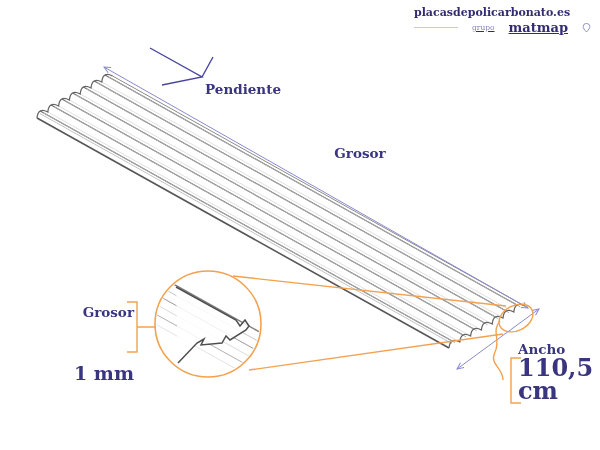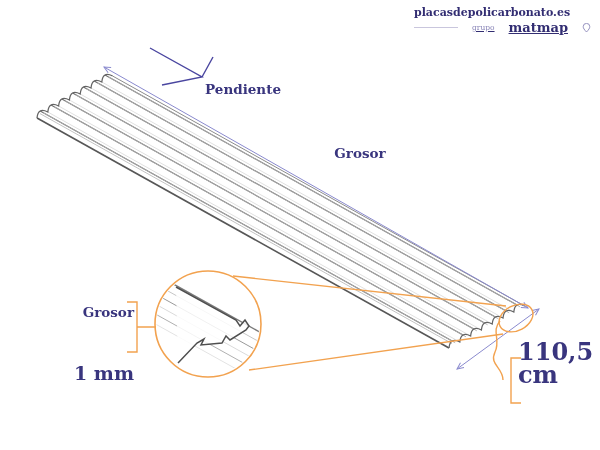--- a/index.html
+++ b/index.html
@@ -107,20 +107,21 @@
   <div class="lbl largo">
     <div class="name">Grosor</div>
   </div>
 
   <div class="lbl grosor">
     <div class="name">Grosor</div>
     <div class="val">1 mm</div>
   </div>
 
   <div class="lbl ancho">
+    <div class="name">Ancho</div>
     <div class="val">110,5 cm</div>
   </div>
 
   <div class="logo">
     <div class="title">placasdepolicarbonato.es</div>
     <div class="sub">
       <span class="rule"></span>
       <span class="grp">grupo</span>
       <span class="brand">matmap</span>
       <svg width="9" height="10" viewBox="0 0 9 10">

